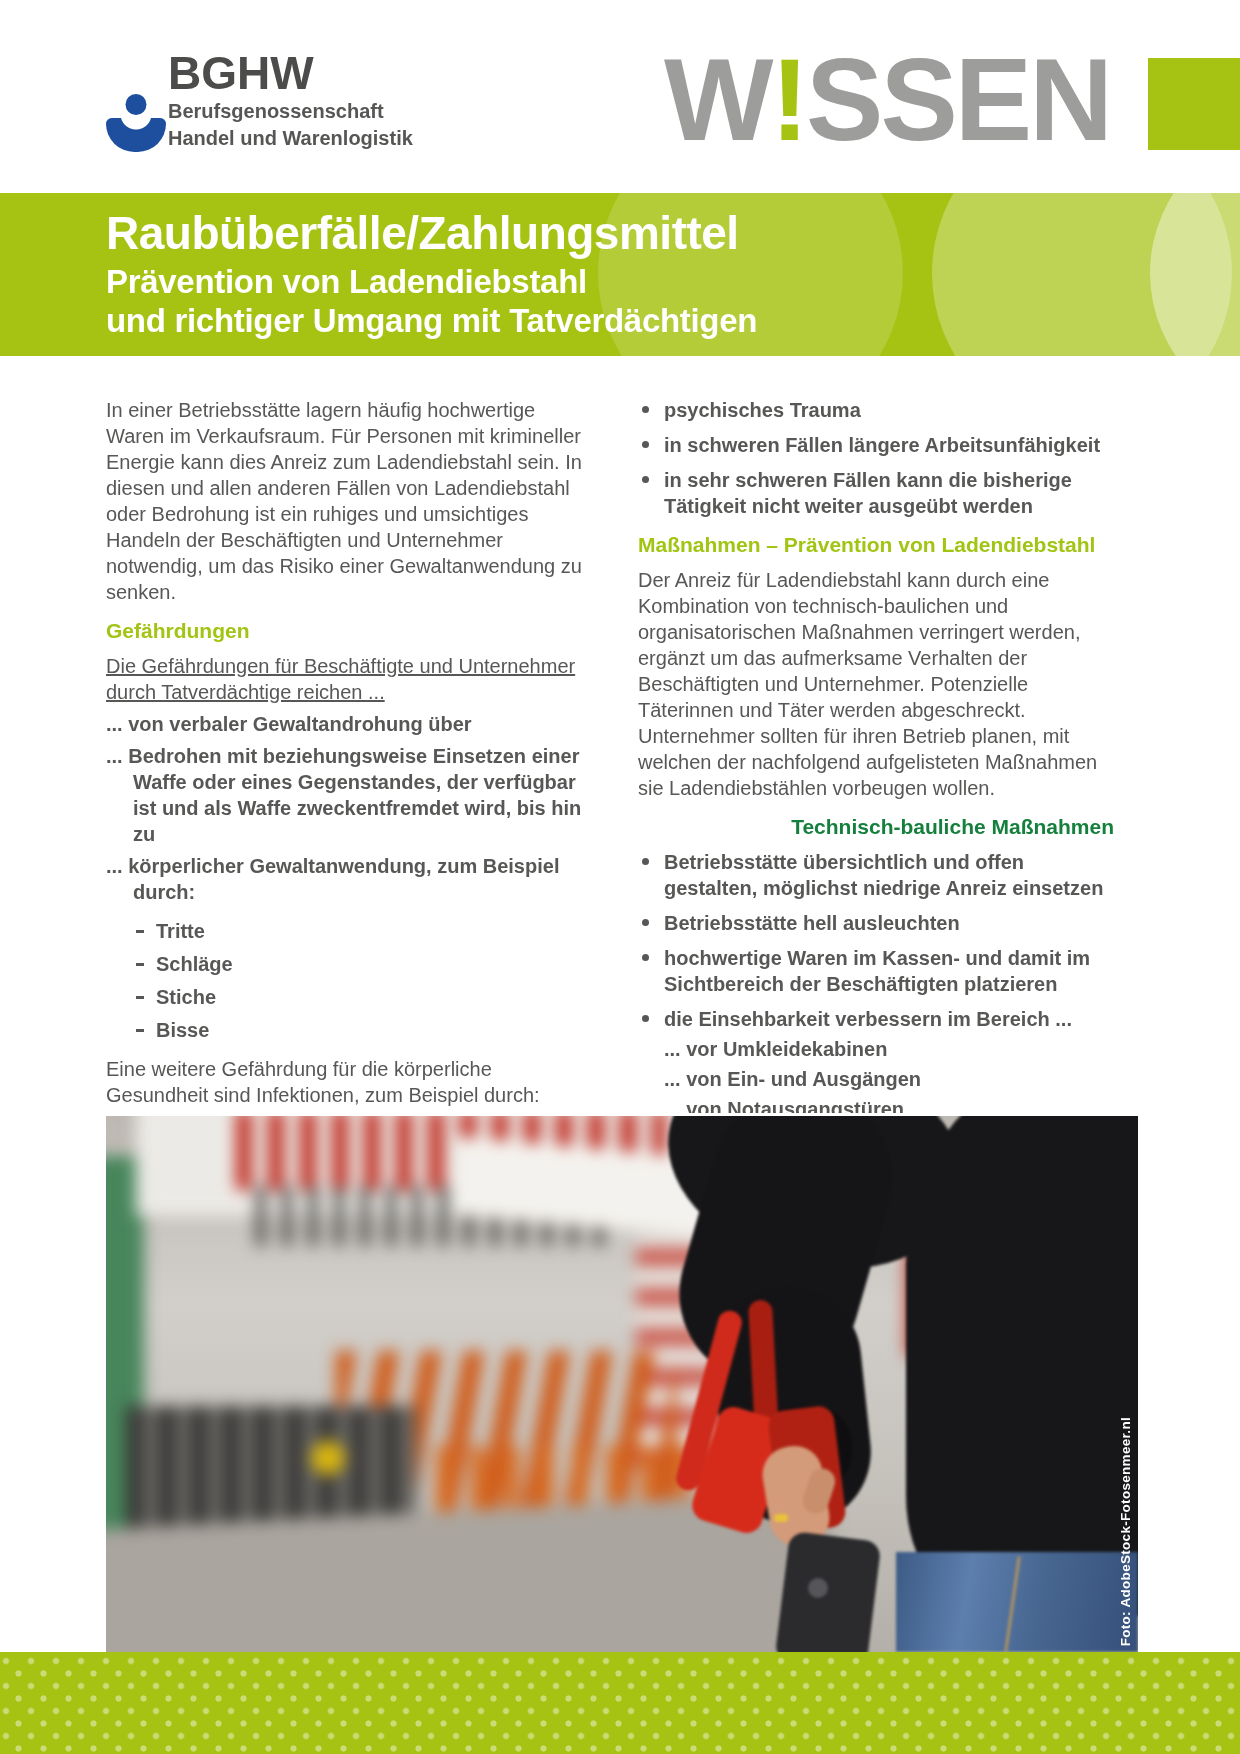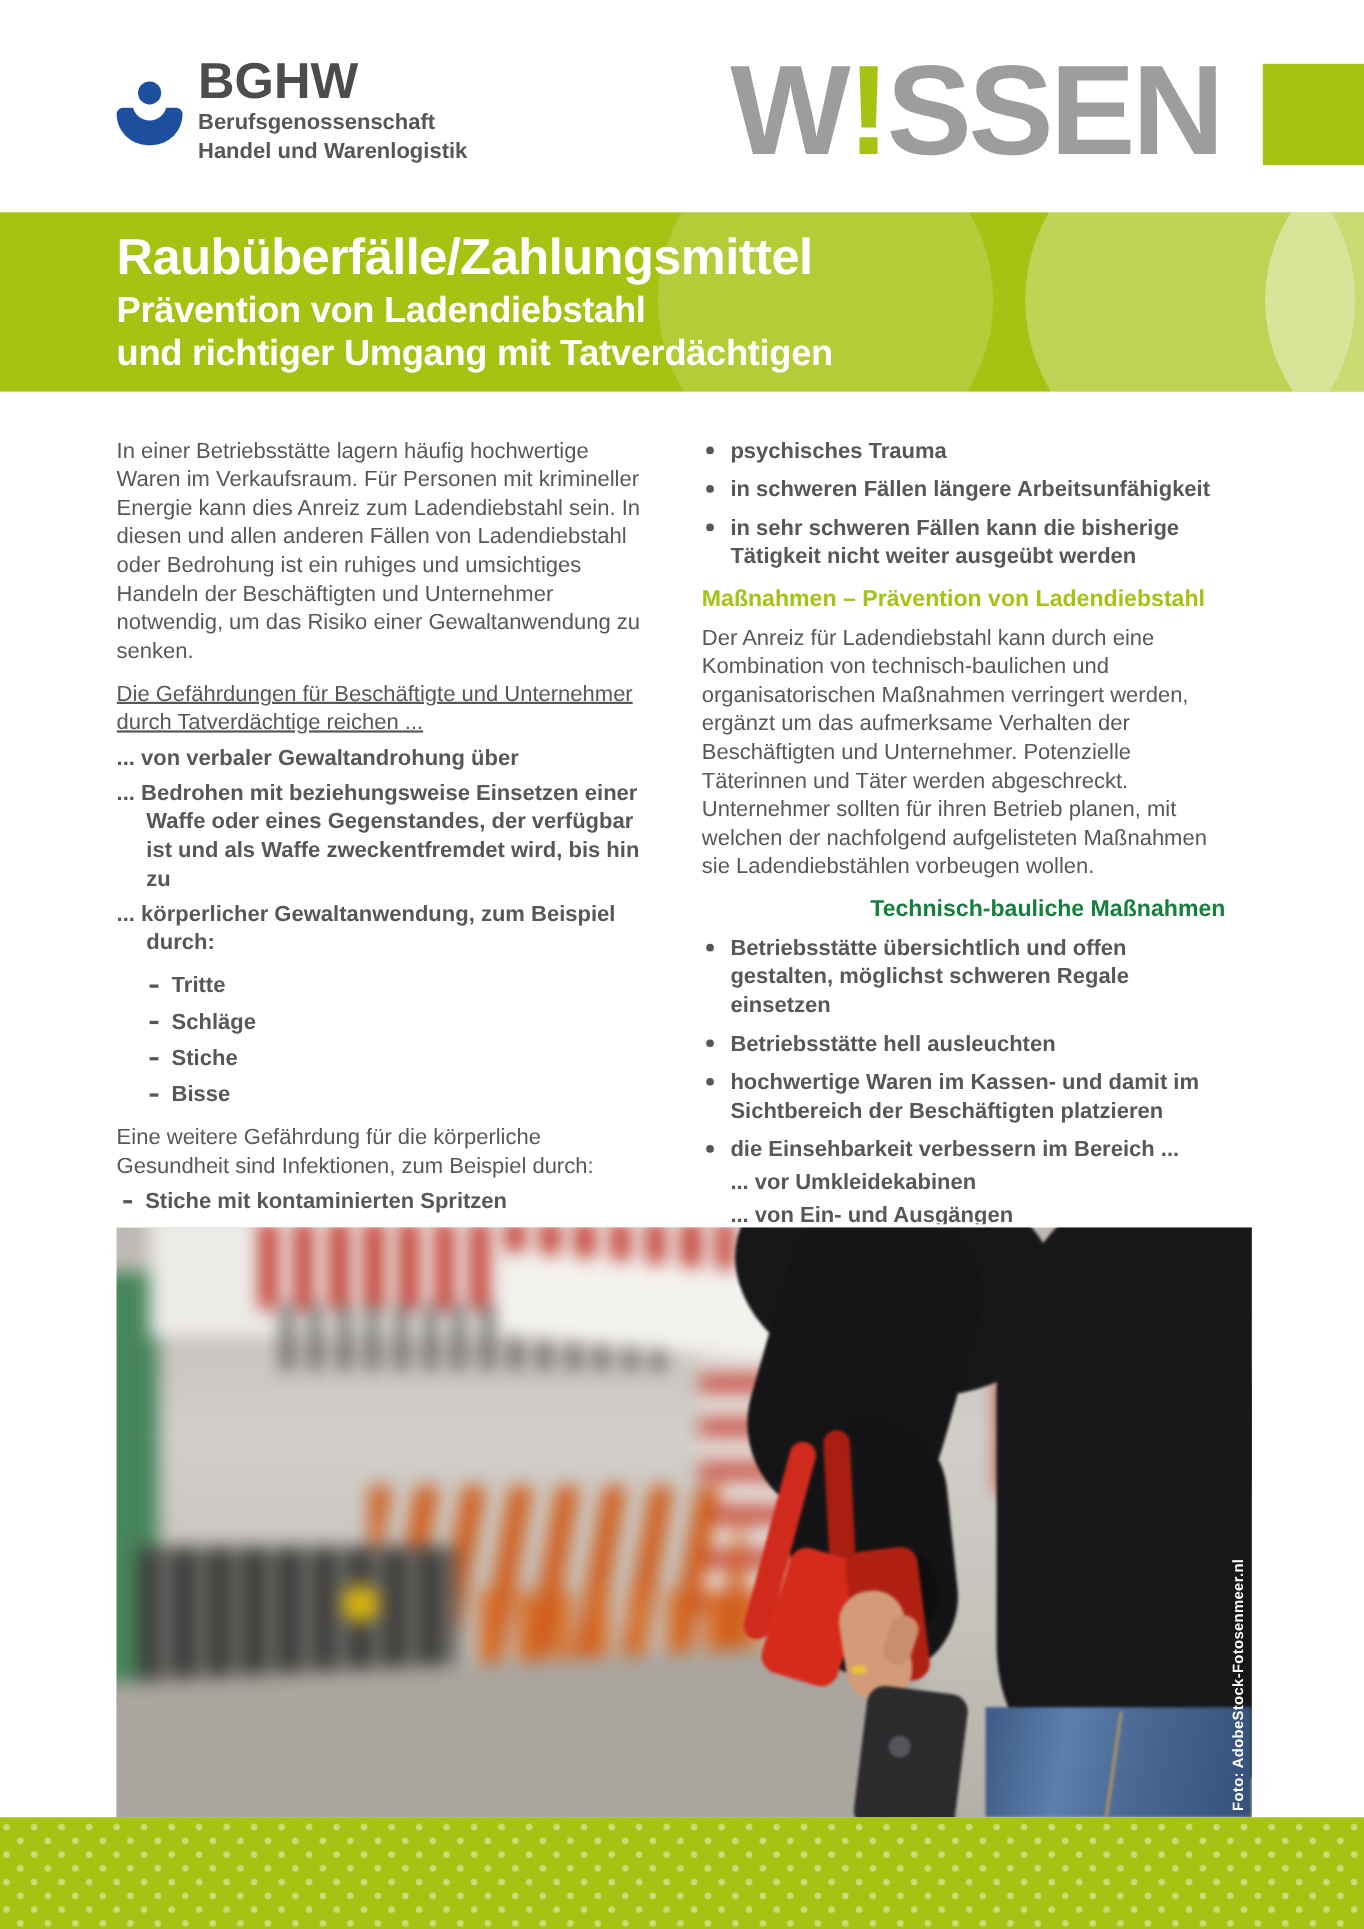--- a/index.html
+++ b/index.html
@@ -1,20 +1,20 @@
 <!DOCTYPE html>
 <html lang="de"><head>
 <meta charset="utf-8">
 <style>
   html,body{margin:0;padding:0;background:#ffffff;}
   .page{position:relative;width:1240px;height:1754px;background:#ffffff;overflow:hidden;
         font-family:"Liberation Sans","DejaVu Sans",sans-serif;color:#575756;}
 
   
-  .bghw-logo{position:absolute;left:106px;top:48px;display:flex;align-items:center;gap:14px;}
+  .bghw-logo{position:absolute;left:106px;top:48px;display:flex;align-items:flex-end;gap:2px;}
   .bghw-icon{position:relative;width:60px;height:58px;margin-top:6px;}
   .bghw-icon .head{position:absolute;top:0;left:50%;transform:translateX(-50%);
         width:21px;height:21px;border-radius:50%;background:#1d4f9e;}
   .bghw-icon .bowl{position:absolute;bottom:0;left:0;width:60px;height:34px;
         border-radius:6px 6px 30px 30px;
         background:radial-gradient(circle at 50% -4px, rgba(0,0,0,0) 15px, #1d4f9e 16px);}
   .bghw-text .word{font-size:46px;font-weight:700;color:#4c4c4b;line-height:50px;letter-spacing:0;}
   .bghw-text .sub{font-size:20px;font-weight:700;color:#565655;line-height:27px;}
 
   .wissen{position:absolute;right:0;top:50px;display:flex;align-items:flex-start;}
@@ -152,20 +152,21 @@
     <div class="txt">
       <div class="t1">Raubüberfälle/Zahlungsmittel</div>
       <div class="t2">Prävention von Ladendiebstahl</div>
       <div class="t2">und richtiger Umgang mit Tatverdächtigen</div>
     </div>
   </div>
 
   <div class="col col-left">
     <p>In einer Betriebsstätte lagern häufig hochwertige Waren im Verkaufsraum. Für Personen mit krimineller Energie kann dies Anreiz zum Ladendiebstahl sein. In diesen und allen anderen Fällen von Ladendiebstahl oder Bedrohung ist ein ruhiges und umsichtiges Handeln der Beschäftigten und Unternehmer notwendig, um das Risiko einer Gewaltanwendung zu senken.</p>
 
+    <div class="h-green">Gefährdungen</div>
     <p style="margin-bottom:6px;text-decoration:underline;">Die Gefährdungen für Beschäftigte und Unternehmer durch Tatverdächtige reichen ...</p>
 
     <ul class="r-list">
       <li>... von verbaler Gewaltandrohung über</li>
       <li>... Bedrohen mit beziehungsweise Einsetzen einer Waffe oder eines Gegenstandes, der verfügbar ist und als Waffe zweckentfremdet wird, bis hin zu</li>
       <li style="margin-bottom:2px;">... körperlicher Gewaltanwendung, zum Beispiel durch:</li>
     </ul>
 
     <ul class="d-list inset">
       <li>Tritte</li>
@@ -188,21 +189,21 @@
       <li>psychisches Trauma</li>
       <li>in schweren Fällen längere Arbeitsunfähigkeit</li>
       <li>in sehr schweren Fällen kann die bisherige Tätigkeit nicht weiter ausgeübt werden</li>
     </ul>
 
     <div class="h-green">Maßnahmen – Prävention von Ladendiebstahl</div>
     <p>Der Anreiz für Ladendiebstahl kann durch eine Kombination von technisch-baulichen und organisatorischen Maßnahmen verringert werden, ergänzt um das aufmerksame Verhalten der Beschäftigten und Unternehmer. Potenzielle Täterinnen und Täter werden abgeschreckt. Unternehmer sollten für ihren Betrieb planen, mit welchen der nachfolgend aufgelisteten Maßnahmen sie Ladendiebstählen vorbeugen wollen.</p>
 
     <div class="h-dark">Technisch-bauliche Maßnahmen</div>
     <ul class="b-list">
-      <li>Betriebsstätte übersichtlich und offen gestalten, möglichst schweren Regale einsetzen</li>
+      <li>Betriebsstätte übersichtlich und offen gestalten, möglichst niedrige Anreiz einsetzen</li>
       <li>Betriebsstätte hell ausleuchten</li>
       <li>hochwertige Waren im Kassen- und damit im Sichtbereich der Beschäftigten platzieren</li>
       <li>
         <span>die Einsehbarkeit verbessern im Bereich ...</span>
         <div class="sub-lines">
           <div>... vor Umkleidekabinen</div>
           <div>... von Ein- und Ausgängen</div>
           <div>... von Notausgangstüren</div>
         </div>
       </li>

